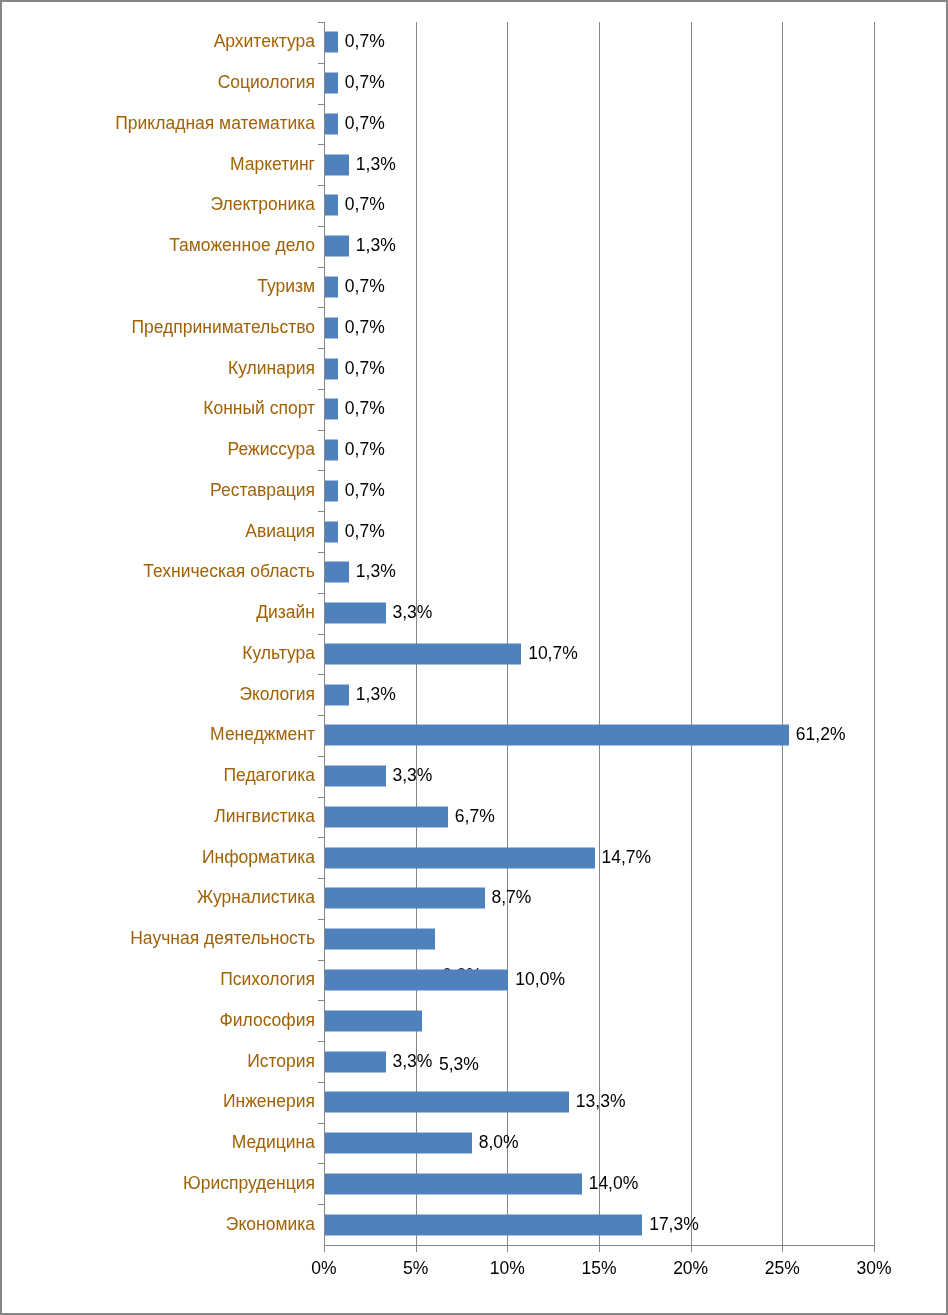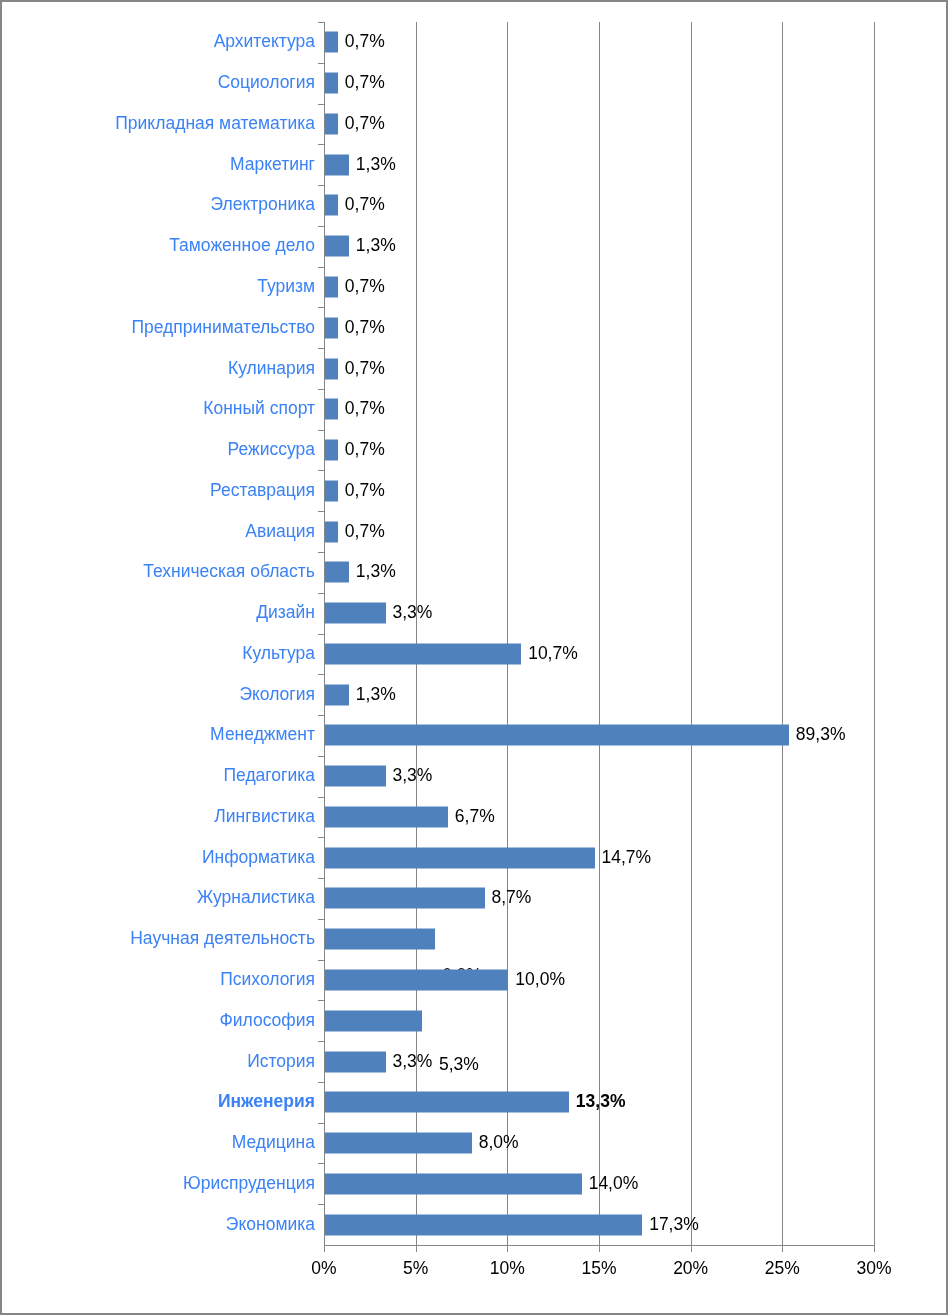--- a/index.html
+++ b/index.html
@@ -58,21 +58,21 @@
     height: 42.17px;
   }
   .cat-label {
     position: absolute;
     right: 100%;
     margin-right: 9px;
     top: 50%;
     transform: translateY(-50%);
     white-space: nowrap;
     font-size: 17.5px;
-    color: #3b82f6;
+    color: #a16207;
     line-height: 1;
   }
   .bar {
     position: absolute;
     left: 1px;
     top: 50%;
     transform: translateY(-50%);
     height: 21px;
     background: #4F81BD;
   }
@@ -245,21 +245,21 @@
       <div class="row" style="top: 652.267px; height: 40.7667px;">
         <div class="cat-tick"></div>
         <div class="cat-label">Экология</div>
         <div class="bar" style="width: 23.8333px; background: rgb(79, 129, 189);"></div>
         <div class="bar-value" style="left: 31.8333px;">1,3%</div>
       </div>
       <div class="row" style="top: 693.033px; height: 40.7667px;">
         <div class="cat-tick"></div>
         <div class="cat-label">Менеджмент</div>
         <div class="bar" style="width: 463.833px; background: rgb(79, 129, 189);"></div>
-        <div class="bar-value" style="left: 471.833px;">89,3%</div>
+        <div class="bar-value" style="left: 471.833px;">61,2%</div>
       </div>
       <div class="row" style="top: 733.8px; height: 40.7667px;">
         <div class="cat-tick"></div>
         <div class="cat-label">Педагогика</div>
         <div class="bar" style="width: 60.5px; background: rgb(79, 129, 189);"></div>
         <div class="bar-value" style="left: 68.5px;">3,3%</div>
       </div>
       <div class="row" style="top: 774.567px; height: 40.7667px;">
         <div class="cat-tick"></div>
         <div class="cat-label">Лингвистика</div>
@@ -295,21 +295,21 @@
         <div class="cat-label">Философия</div>
         <div class="bar" style="width: 97.1667px; background: rgb(79, 129, 189);"></div>
         <div class="bar-value" style="left: 115px; margin-top: 44px;">5,3%</div>
       </div>
       <div class="row" style="top: 1019.17px; height: 40.7667px;">
         <div class="cat-tick"></div>
         <div class="cat-label">История</div>
         <div class="bar" style="width: 60.5px; background: rgb(79, 129, 189);"></div>
         <div class="bar-value" style="left: 68.5px;">3,3%</div>
       </div>
-      <div class="row" style="top: 1059.93px; height: 40.7667px; font-weight: bold;">
+      <div class="row" style="top: 1059.93px; height: 40.7667px;">
         <div class="cat-tick"></div>
         <div class="cat-label">Инженерия</div>
         <div class="bar" style="width: 243.833px; background: rgb(79, 129, 189);"></div>
         <div class="bar-value" style="left: 251.833px;">13,3%</div>
       </div>
       <div class="row" style="top: 1100.7px; height: 40.7667px;">
         <div class="cat-tick"></div>
         <div class="cat-label">Медицина</div>
         <div class="bar" style="width: 146.667px; background: rgb(79, 129, 189);"></div>
         <div class="bar-value" style="left: 154.667px;">8,0%</div>

